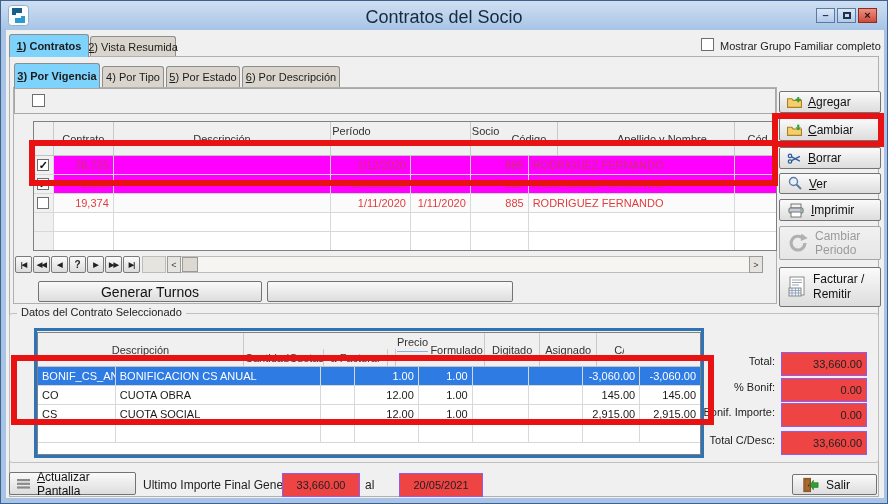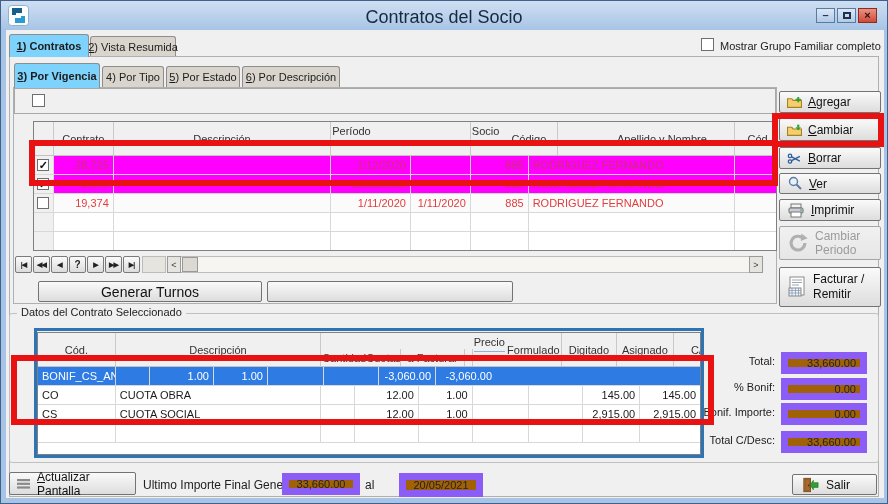--- a/index.html
+++ b/index.html
@@ -60,22 +60,22 @@
     display:flex;align-items:center;font-size:12px;color:#111;}
   .btn .ic{display:flex;align-items:center;justify-content:center;}
   .btn.dis{color:#9b9b9b;border-color:#a5a5a5;background:linear-gradient(#f1f1f1,#e6e6e6);}
   .sidebtn{left:778px;width:102px;padding-left:7px;gap:6px;}
   
   .groupbox{border:1px solid #c0c0c0;border-radius:3px;}
   .legend{background:#f0f0f0;padding:0 4px;color:#222;}
   
   .drow{display:flex;height:19px;border-bottom:1px solid #d8d8d8;background:#fff;color:#1a1a1a;}
   .drow.sel{background:#2d7be3;color:#fff;}
-  .field{background:#a16207;border:7px solid #8b5cf6;display:flex;align-items:center;
-    justify-content:flex-end;padding:4px 4px;}
+  .field{background:#ef4444;border:1px solid #8b5cf6;display:flex;align-items:center;
+    justify-content:flex-end;padding:11px 4px;}
   .field.center{justify-content:center;}
   .lbl{color:#222;}
   
   .ann-red{border:6px solid #e81212;pointer-events:none;z-index:50;}
   .ann-blue{border:3px solid #2e74b5;pointer-events:none;z-index:40;}
 </style>
 </head>
 <body>
 
 <div class="window">
@@ -228,21 +228,20 @@
   <div class="abs scrollbtn" style="left:748px;top:255px;width:14px;height:17px;">&gt;</div>
 
   <div class="abs btn" style="left:37px;top:280px;width:224px;height:21px;justify-content:center;font-size:14px;">Generar Turnos</div>
   <div class="abs btn" style="left:266px;top:280px;width:246px;height:21px;justify-content:center;font-size:11px;"></div>
 
   <div class="abs groupbox" style="left:8px;top:312px;width:870px;height:150px;"></div>
   <div class="abs legend" style="left:16px;top:305px;">Datos del Contrato Seleccionado</div>
 
   <div class="abs grid" style="left:36px;top:331px;width:664px;height:123px;">
     <div class="ghead">
-      <div class="hcell" style="width:78px;">Cód.</div>
       <div class="hcell" style="width:206px;">Descripción</div>
       <div class="hgroup" style="width:152px;margin-top:16px;">
         <div class="gtitle">Cantidad</div>
         <div class="gsub">
           <div class="hcell" style="width:34px;">Cuotas</div>
           <div class="hcell" style="width:64px;">a Facturar</div>
           <div class="hcell" style="width:54px;">Incluida</div>
         </div>
       </div>
       <div class="hgroup" style="width:228px;border-right:none;">
@@ -250,20 +249,21 @@
         <div class="gsub">
           <div class="hcell" style="width:56px;">Formulado</div>
           <div class="hcell" style="width:55px;">Digitado</div>
           <div class="hcell" style="width:57px;">Asignado</div>
           <div class="hcell" style="width:60px;border-right:none;">C/Iva</div>
         </div>
       </div>
     </div>
     <div class="drow sel">
       <div class="cell" style="width:78px;">BONIF_CS_ANUA</div>
+      <div class="cell" style="width:206px;">BONIFICACION CS ANUAL</div>
       <div class="cell num" style="width:34px;"></div>
       <div class="cell num" style="width:64px;">1.00</div>
       <div class="cell num" style="width:54px;">1.00</div>
       <div class="cell num" style="width:56px;"></div>
       <div class="cell num" style="width:55px;"></div>
       <div class="cell num" style="width:57px;">-3,060.00</div>
       <div class="cell num" style="width:60px;border-right:none;">-3,060.00</div>
     </div>
     <div class="drow">
       <div class="cell" style="width:78px;">CO</div>

